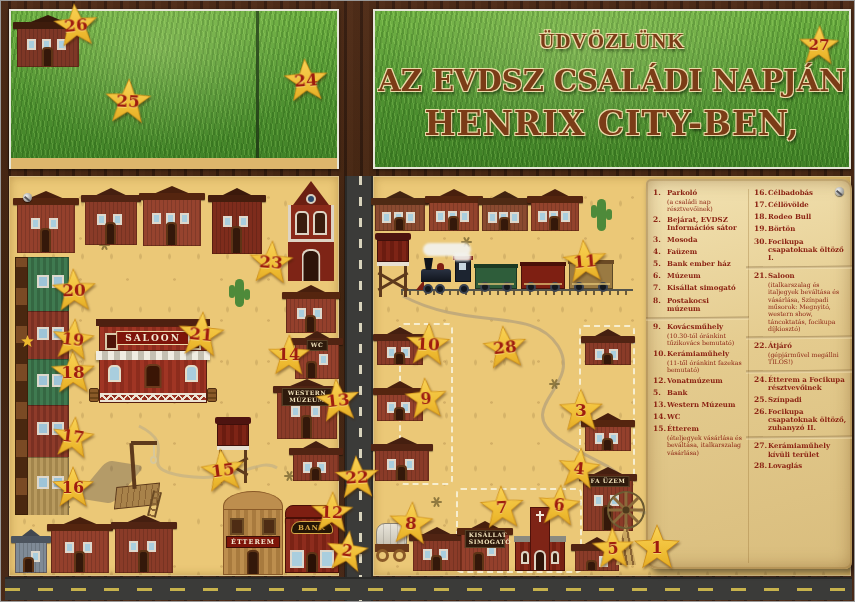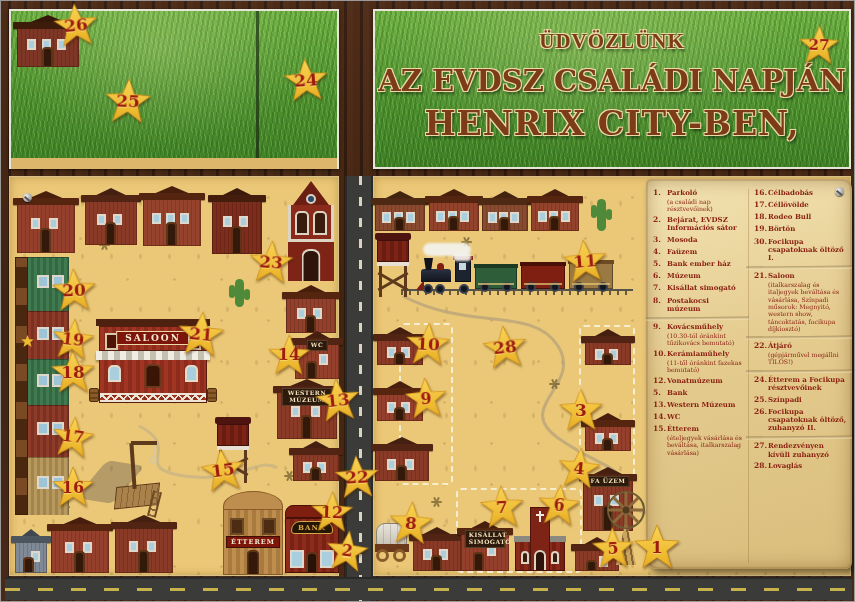--- a/index.html
+++ b/index.html
@@ -564,21 +564,21 @@
         </div>
         <div class="leg-item">
           <span class="leg-num">26.</span>
           <div class="leg-tx">
             <div class="leg-main">Focikupa csapatoknak öltöző, zuhanyzó II.</div>
           </div>
         </div>
         <div class="leg-item br">
           <span class="leg-num">27.</span>
           <div class="leg-tx">
-            <div class="leg-main">Rendezvényen kívüli zuhanyzó</div>
+            <div class="leg-main">Kerámiaműhely kívüli terület</div>
           </div>
         </div>
         <div class="leg-item">
           <span class="leg-num">28.</span>
           <div class="leg-tx">
             <div class="leg-main">Lovaglás</div>
           </div>
         </div>
       </div>
   </div>

